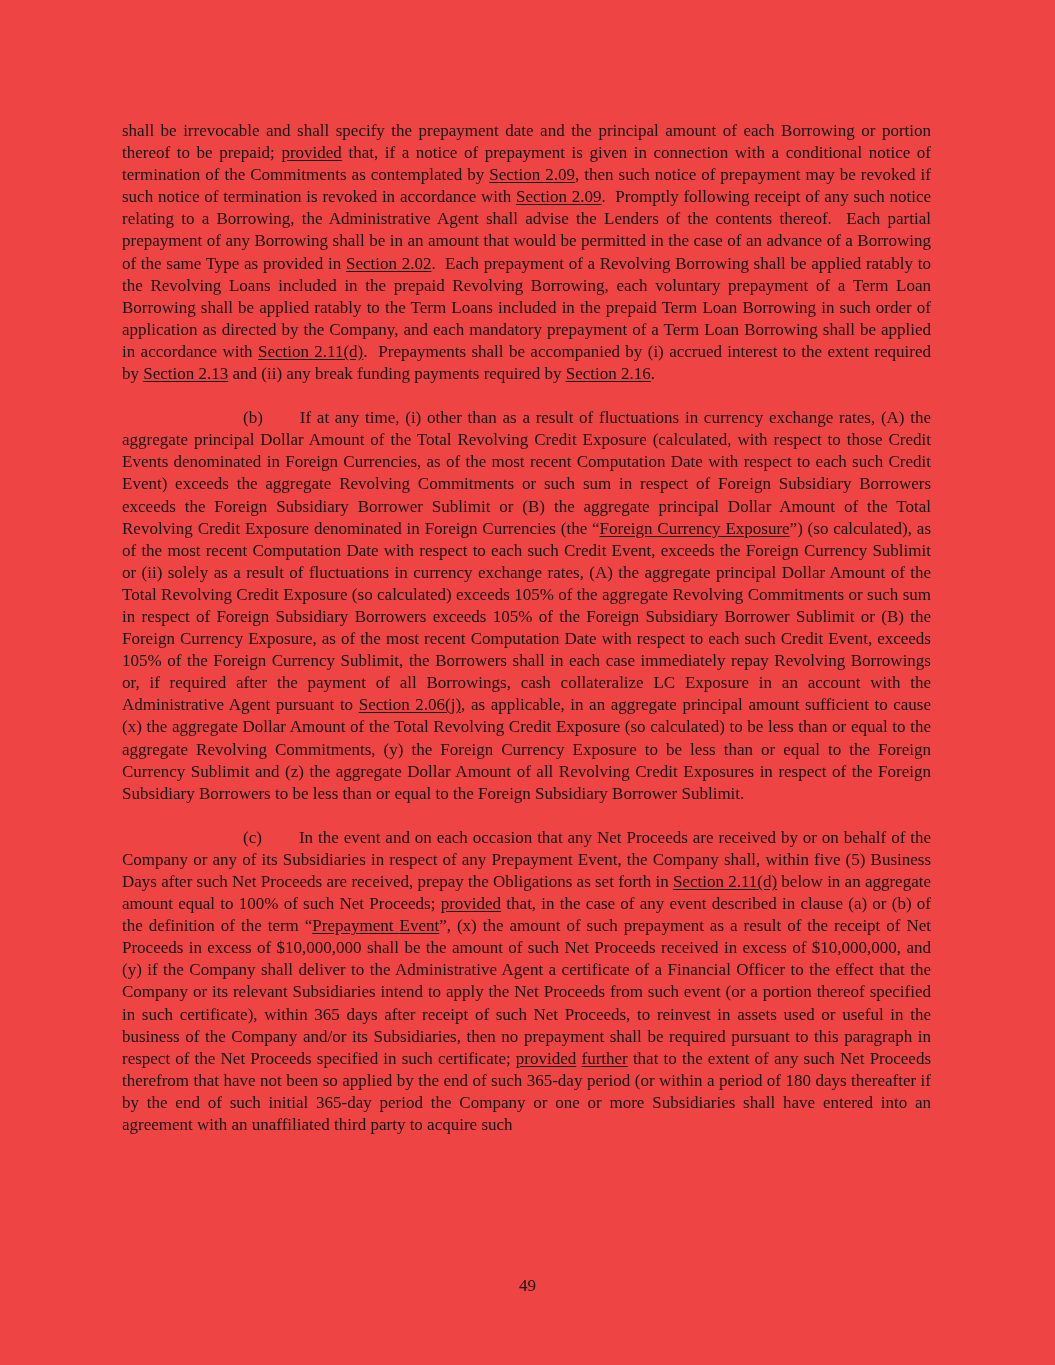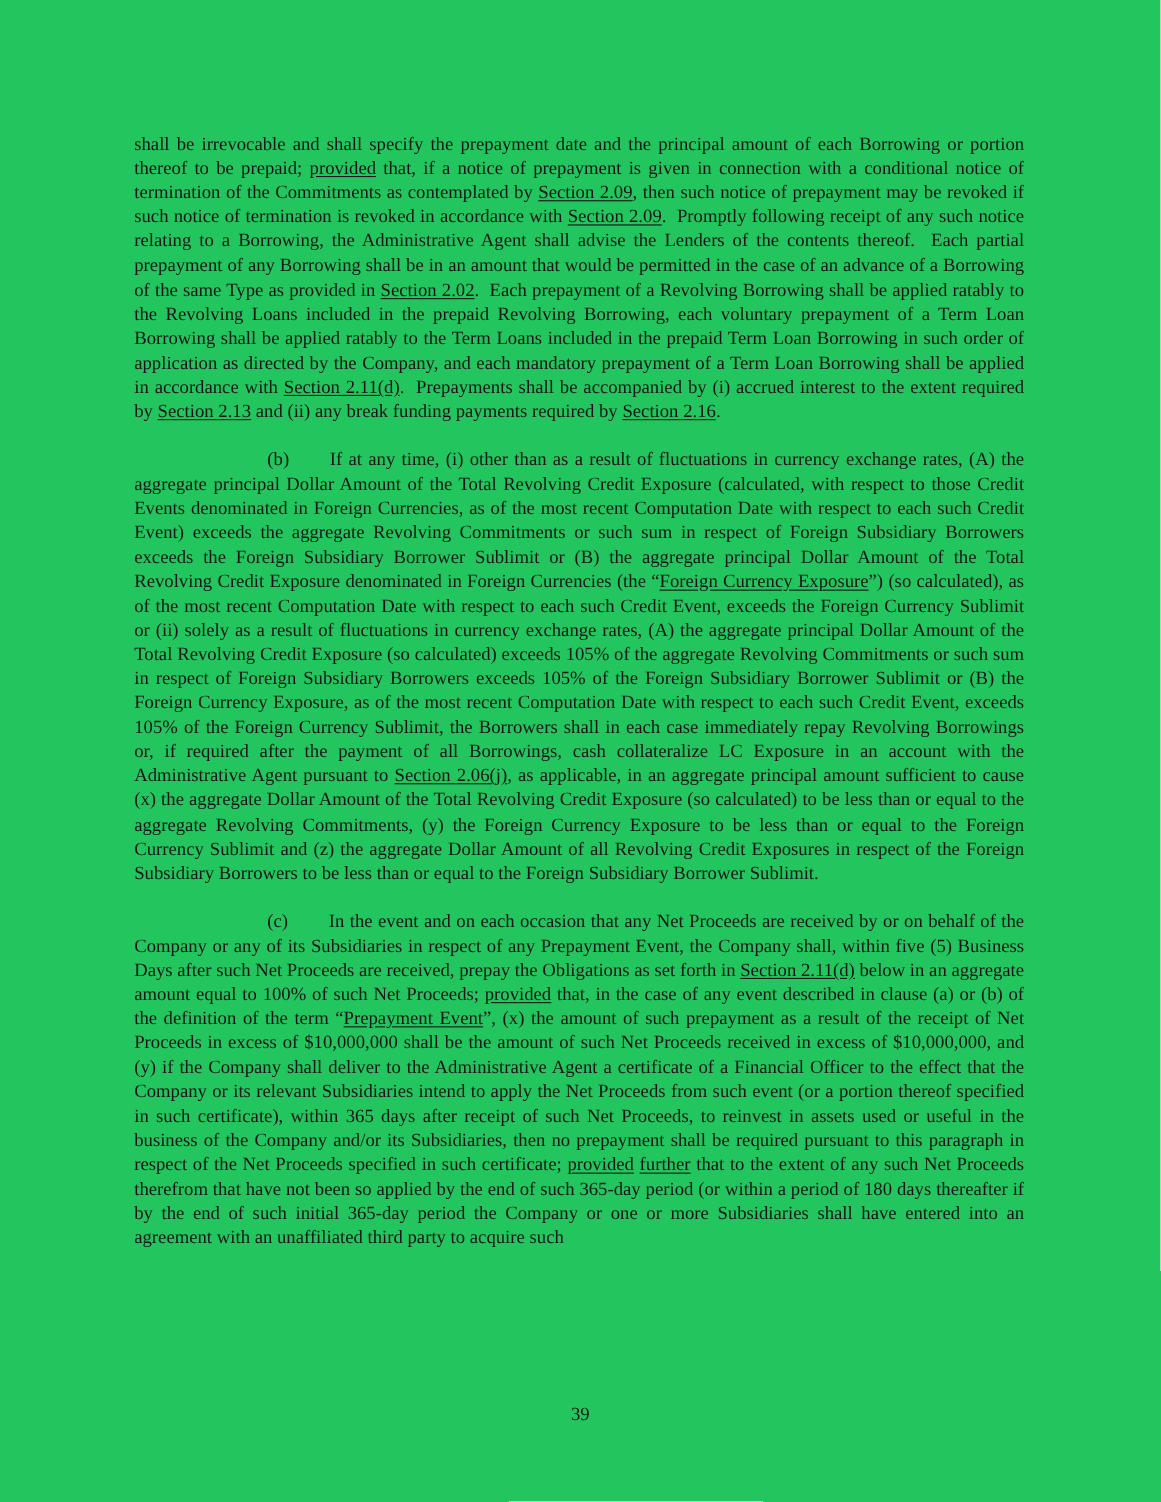--- a/index.html
+++ b/index.html
@@ -4,21 +4,21 @@
 <style>
   html, body {
     margin: 0;
     padding: 0;
     background: #ffffff;
   }
   .page {
     position: relative;
     width: 1055px;
     height: 1365px;
-    background: #22c55e;
+    background: #ef4444;
     overflow: hidden;
   }
   .content {
     position: absolute;
     left: 122px;
     top: 120px;
     width: 809px;
   }
   .para {
     font-family: "Liberation Serif", serif;
@@ -52,14 +52,14 @@
 </style>
 </head>
 <body>
 
 <div class="page">
   <div class="content">
     <p class="para"><span>shall be irrevocable and shall specify the prepayment date and the principal amount of each Borrowing or portion thereof to be prepaid; </span><span class="u">provided</span><span> that, if a notice of prepayment is given in connection with a conditional notice of termination of the Commitments as contemplated by </span><span class="u">Section 2.09</span><span>, then such notice of prepayment may be revoked if such notice of termination is revoked in accordance with </span><span class="u">Section 2.09</span><span>.&nbsp; Promptly following receipt of any such notice relating to a Borrowing, the Administrative Agent shall advise the Lenders of the contents thereof.&nbsp; Each partial prepayment of any Borrowing shall be in an amount that would be permitted in the case of an advance of a Borrowing of the same Type as provided in </span><span class="u">Section 2.02</span><span>.&nbsp; Each prepayment of a Revolving Borrowing shall be applied ratably to the Revolving Loans included in the prepaid Revolving Borrowing, each voluntary prepayment of a Term Loan Borrowing shall be applied ratably to the Term Loans included in the prepaid Term Loan Borrowing in such order of application as directed by the Company, and each mandatory prepayment of a Term Loan Borrowing shall be applied in accordance with </span><span class="u">Section 2.11(d)</span><span>.&nbsp; Prepayments shall be accompanied by (i) accrued interest to the extent required by </span><span class="u">Section 2.13</span><span> and (ii) any break funding payments required by </span><span class="u">Section 2.16</span><span>.</span></p>
     <p class="para indent"><span>(b)</span><span class="tab"></span><span>If at any time, (i) other than as a result of fluctuations in currency exchange rates, (A) the aggregate principal Dollar Amount of the Total Revolving Credit Exposure (calculated, with respect to those Credit Events denominated in Foreign Currencies, as of the most recent Computation Date with respect to each such Credit Event) exceeds the aggregate Revolving Commitments or such sum in respect of Foreign Subsidiary Borrowers exceeds the Foreign Subsidiary Borrower Sublimit or (B) the aggregate principal Dollar Amount of the Total Revolving Credit Exposure denominated in Foreign Currencies (the “</span><span class="u">Foreign Currency Exposure</span><span>”) (so calculated), as of the most recent Computation Date with respect to each such Credit Event, exceeds the Foreign Currency Sublimit or (ii) solely as a result of fluctuations in currency exchange rates, (A) the aggregate principal Dollar Amount of the Total Revolving Credit Exposure (so calculated) exceeds 105% of the aggregate Revolving Commitments or such sum in respect of Foreign Subsidiary Borrowers exceeds 105% of the Foreign Subsidiary Borrower Sublimit or (B) the Foreign Currency Exposure, as of the most recent Computation Date with respect to each such Credit Event, exceeds 105% of the Foreign Currency Sublimit, the Borrowers shall in each case immediately repay Revolving Borrowings or, if required after the payment of all Borrowings, cash collateralize LC Exposure in an account with the Administrative Agent pursuant to </span><span class="u">Section 2.06(j)</span><span>, as applicable, in an aggregate principal amount sufficient to cause (x) the aggregate Dollar Amount of the Total Revolving Credit Exposure (so calculated) to be less than or equal to the aggregate Revolving Commitments, (y) the Foreign Currency Exposure to be less than or equal to the Foreign Currency Sublimit and (z) the aggregate Dollar Amount of all Revolving Credit Exposures in respect of the Foreign Subsidiary Borrowers to be less than or equal to the Foreign Subsidiary Borrower Sublimit.</span></p>
     <p class="para indent"><span>(c)</span><span class="tab"></span><span>In the event and on each occasion that any Net Proceeds are received by or on behalf of the Company or any of its Subsidiaries in respect of any Prepayment Event, the Company shall, within five (5) Business Days after such Net Proceeds are received, prepay the Obligations as set forth in </span><span class="u">Section 2.11(d)</span><span> below in an aggregate amount equal to 100% of such Net Proceeds; </span><span class="u">provided</span><span> that, in the case of any event described in clause (a) or (b) of the definition of the term “</span><span class="u">Prepayment Event</span><span>”, (x) the amount of such prepayment as a result of the receipt of Net Proceeds in excess of $10,000,000 shall be the amount of such Net Proceeds received in excess of $10,000,000, and (y) if the Company shall deliver to the Administrative Agent a certificate of a Financial Officer to the effect that the Company or its relevant Subsidiaries intend to apply the Net Proceeds from such event (or a portion thereof specified in such certificate), within 365 days after receipt of such Net Proceeds, to reinvest in assets used or useful in the business of the Company and/or its Subsidiaries, then no prepayment shall be required pursuant to this paragraph in respect of the Net Proceeds specified in such certificate; </span><span class="u">provided</span><span> </span><span class="u">further</span><span> that to the extent of any such Net Proceeds therefrom that have not been so applied by the end of such 365-day period (or within a period of 180 days thereafter if by the end of such initial 365-day period the Company or one or more Subsidiaries shall have entered into an agreement with an unaffiliated third party to acquire such</span></p>
   </div>
-  <div class="page-number">39</div>
+  <div class="page-number">49</div>
 </div>
 
 </body></html>

